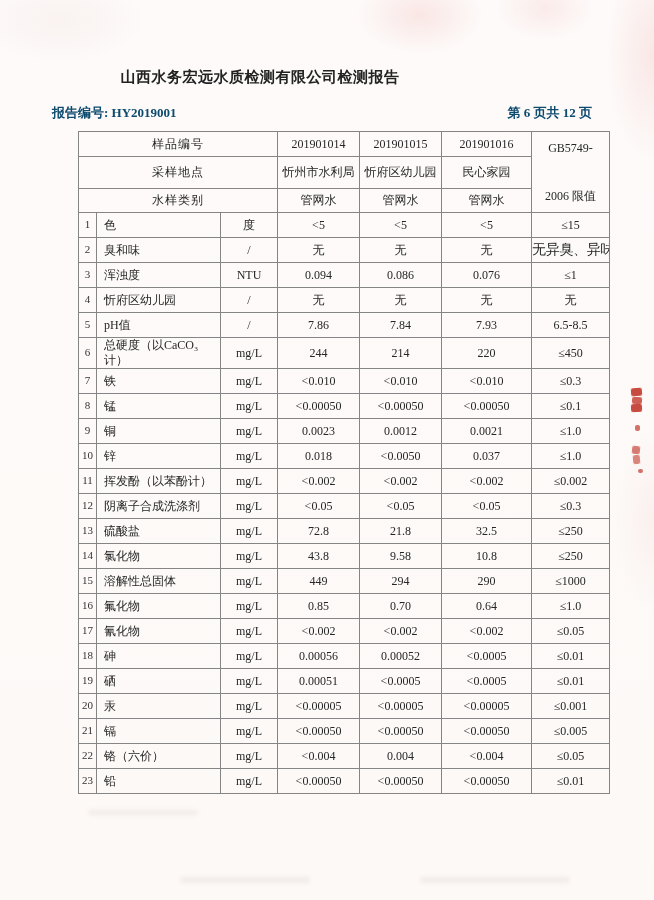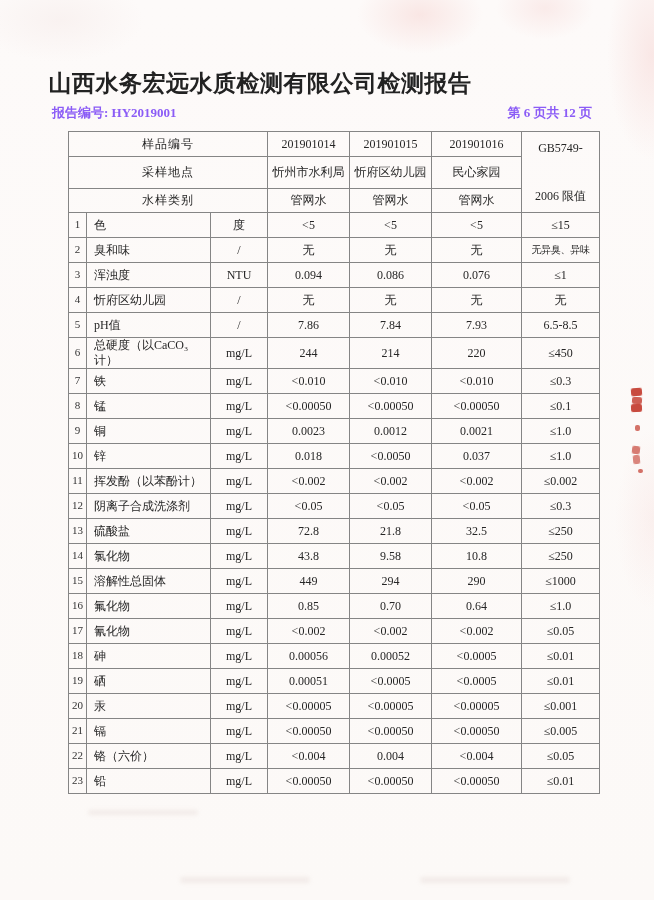--- a/index.html
+++ b/index.html
@@ -14,39 +14,39 @@
       radial-gradient(60px 140px at 652px 55px, rgba(247,219,217,0.6), rgba(247,219,217,0) 75%),
       radial-gradient(50px 120px at 653px 520px, rgba(247,222,220,0.35), rgba(247,222,220,0) 75%),
       radial-gradient(120px 60px at 60px 20px, rgba(243,230,228,0.4), rgba(243,230,228,0) 70%),
       linear-gradient(180deg, #fdfaf9 0%, #fcf9f7 100%);
   }
 
   .doc-title {
     position: absolute;
     top: 68px; left: 0; width: 520px;
     text-align: center;
-    font-size: 23px;
+    font-size: 15px;
     font-weight: bold;
     letter-spacing: 0.5px;
     color: #222;
   }
 
   .meta-line {
     position: absolute;
     top: 104px; left: 52px; width: 540px;
     display: flex;
     justify-content: space-between;
     font-size: 13px;
     font-weight: bold;
-    color: #8b5cf6;
+    color: #0c4a6e;
   }
 
   table.report {
     position: absolute;
-    left: 68px; top: 131px;
+    left: 78px; top: 131px;
     width: 531px;
     border-collapse: collapse;
     table-layout: fixed;
     font-size: 12px;
     color: #262626;
     border: 1.5px solid #6f6f6f;
   }
   table.report td {
     border: 1px solid #858585;
     text-align: center;
@@ -55,21 +55,21 @@
     overflow: hidden;
     line-height: 1.25;
   }
   thead tr.hr1 td { height: 25px; }
   thead tr.hr2 td { height: 32px; }
   thead tr.hr3 td { height: 24px; }
   tbody td { height: 25px; }
   tbody td:nth-child(1) { font-size: 11px; color: #333; }
   tbody td:nth-child(2) { text-align: left; padding-left: 7px; }
   tbody tr:nth-child(2) td:nth-child(7) {
-    font-size: 10px; white-space: nowrap; padding: 0; letter-spacing: -0.3px;
+    font-size: 14px; white-space: nowrap; padding: 0; letter-spacing: -0.3px; text-align: right;
   }
   .limit-cell div { line-height: 1; }
   .limit-cell { padding: 0; }
   .limit-cell .l1 { margin-bottom: 36px; }
   .hlabel { letter-spacing: 1px; }
 
   
   .ink { position: absolute; background: #c3392c; border-radius: 2px; filter: blur(0.6px); opacity: 0.9; }
   .ink.m1a { left: 631px; top: 388px; width: 11px; height: 8px; transform: rotate(-4deg); }
   .ink.m1b { left: 632px; top: 397px; width: 10px; height: 7px; transform: rotate(3deg); opacity: 0.8; }

